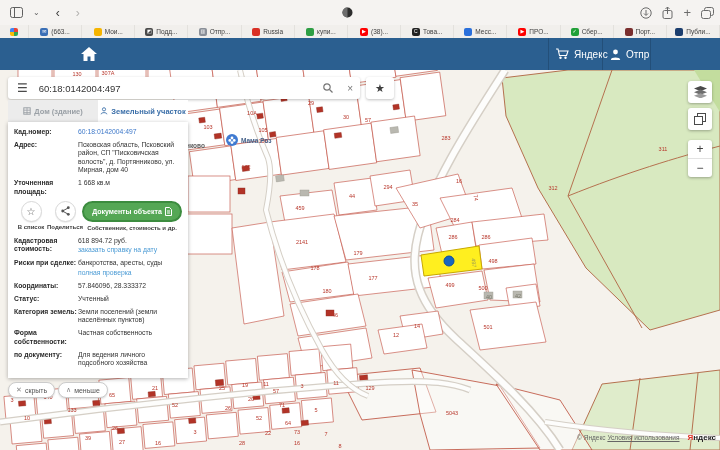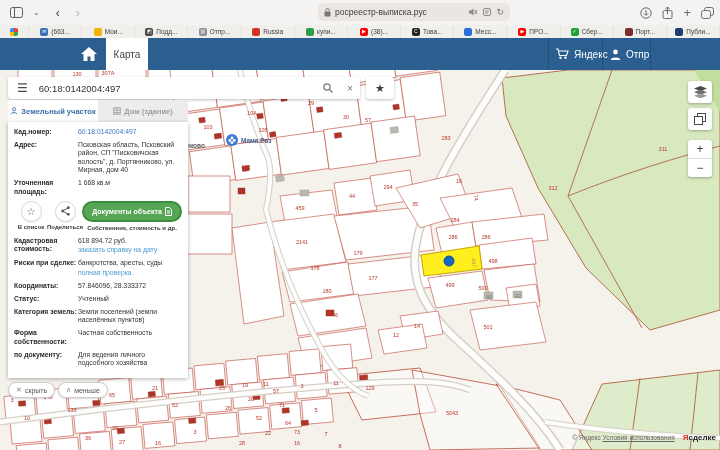--- a/index.html
+++ b/index.html
@@ -81,40 +81,20 @@
   </span>
   <span class="chr-ic" style="font-size:8px;">⌄</span>
   <span class="chr-ic" style="font-size:12px;color:#3a3a3a;margin-left:16px;">‹</span>
   <span class="chr-ic" style="font-size:12px;color:#b4b2b0;margin-left:16px;">›</span>
   <span class="chr-ic" style="margin-left:262px;">
     <svg width="11" height="11" viewBox="0 0 11 11">
         <circle cx="5.5" cy="5.5" r="5" fill="#2d2d2d"></circle>
         <path d="M5.5 .5 A5 5 0 0 0 5.5 10.5 Z" fill="#6d6d6d"></path>
       </svg>
   </span>
-  <div id="addr">
-    <svg width="7" height="9" viewBox="0 0 7 9">
-        <rect x="0.5" y="3.5" width="6" height="5" rx="1" fill="#777"></rect>
-        <path d="M1.8 3.5 V2.3 A1.7 1.7 0 0 1 5.2 2.3 V3.5" fill="none" stroke="#777"></path>
-      </svg>
-    <span class="url">росреестр-выписка.рус</span>
-    <span class="mini">
-      <svg width="9" height="8" viewBox="0 0 9 8">
-          <path d="M0 2.5 H2 L4.5 .5 V7.5 L2 5.5 H0 Z" fill="#8a8a8a"></path>
-          <line x1="5.5" y1="2" x2="8" y2="6" stroke="#8a8a8a"></line>
-          <line x1="8" y1="2" x2="5.5" y2="6" stroke="#8a8a8a"></line>
-        </svg>
-      <svg width="8" height="8" viewBox="0 0 8 8">
-          <rect x="0.5" y="0.5" width="7" height="7" rx="1.5" fill="none" stroke="#8a8a8a"></rect>
-          <line x1="2" y1="3" x2="6" y2="3" stroke="#8a8a8a"></line>
-          <line x1="2" y1="5" x2="5" y2="5" stroke="#8a8a8a"></line>
-        </svg>
-      <span style="font-size:9px;color:#777;">↻</span>
-    </span>
-  </div>
   <div id="chrome-right">
     <svg width="12" height="12" viewBox="0 0 12 12">
         <circle cx="6" cy="6" r="5.2" fill="none" stroke="#6b6b6b"></circle>
         <path d="M6 3 V8 M4 6.5 L6 8.5 L8 6.5" fill="none" stroke="#6b6b6b"></path>
       </svg>
     <svg width="11" height="13" viewBox="0 0 11 13">
         <rect x="1" y="4.5" width="9" height="8" rx="1.5" fill="none" stroke="#6b6b6b"></rect>
         <path d="M5.5 8 V1 M3.5 3 L5.5 1 L7.5 3" fill="none" stroke="#6b6b6b"></path>
       </svg>
     <span style="font-size:13px;">+</span>
@@ -182,23 +162,20 @@
       <span class="lbl">Публи...</span>
     </div>
   </div>
 
 <div id="navbar">
   <div id="home-btn">
     <svg width="16" height="14" viewBox="0 0 16 14">
         <path d="M8 0 L16 7 H13.5 V14 H9.5 V9.5 H6.5 V14 H2.5 V7 H0 Z" fill="#fff"></path>
       </svg>
   </div>
-  <div id="map-tab">
-      <span>Карта</span>
-    </div>
   <div class="nav-sep" style="left:548px;"></div>
   <div class="nav-right" style="left:556px;">
     <svg width="13" height="12" viewBox="0 0 13 12">
         <path d="M0 1 H2 L3.5 7.5 H10.5 L12 3 H3" fill="none" stroke="#fff" stroke-width="1.1"></path>
         <circle cx="4.5" cy="9.8" r="1.2" fill="#fff"></circle>
         <circle cx="9.5" cy="9.8" r="1.2" fill="#fff"></circle>
       </svg>
     <span>Яндекс</span>
   </div>
   <div class="nav-sep" style="left:602px;"></div>
@@ -455,35 +432,35 @@
       <svg width="10" height="10" viewBox="0 0 10 10">
           <circle cx="4" cy="4" r="3.2" fill="none" stroke="#777" stroke-width="1.2"></circle>
           <line x1="6.5" y1="6.5" x2="9.5" y2="9.5" stroke="#777" stroke-width="1.2"></line>
         </svg>
     </span>
     <span class="sic" style="font-size:10px;">×</span>
   </div>
   <div id="star-btn">★</div>
 
   <div id="tabs">
-    <div class="tab" id="tab-land">
-      <svg width="8" height="8" viewBox="0 0 11 11">
-          <circle cx="5.5" cy="3.2" r="2.2" fill="none" stroke="#3a6ea8" stroke-width="1.2"></circle>
-          <path d="M1.5 10 C1.5 7 9.5 7 9.5 10" fill="none" stroke="#3a6ea8" stroke-width="1.2"></path>
-        </svg>
-      <span>Земельный участок</span>
-    </div>
     <div class="tab" id="tab-house">
       <svg width="8" height="8" viewBox="0 0 10 10">
           <rect x="1" y="1" width="8" height="8" fill="none" stroke="#9aa0a6" stroke-width="1.2"></rect>
           <line x1="1" y1="4" x2="9" y2="4" stroke="#9aa0a6"></line>
           <line x1="1" y1="7" x2="9" y2="7" stroke="#9aa0a6"></line>
           <line x1="5" y1="1" x2="5" y2="9" stroke="#9aa0a6"></line>
         </svg>
       <span>Дом (здание)</span>
+    </div>
+    <div class="tab" id="tab-land">
+      <svg width="8" height="8" viewBox="0 0 11 11">
+          <circle cx="5.5" cy="3.2" r="2.2" fill="none" stroke="#3a6ea8" stroke-width="1.2"></circle>
+          <path d="M1.5 10 C1.5 7 9.5 7 9.5 10" fill="none" stroke="#3a6ea8" stroke-width="1.2"></path>
+        </svg>
+      <span>Земельный участок</span>
     </div>
   </div>
 
   <div id="panel">
     <div id="fields-top">
         <div class="frow">
           <div class="flbl">Кад.номер:</div>
           <div class="fval blue">60:18:0142004:497</div>
         </div>
         <div class="frow">
@@ -578,15 +555,15 @@
         <rect x="0.5" y="3.5" width="8" height="8" fill="#fff" stroke="#4a4a4a"></rect>
       </svg>
   </div>
   <div class="mctl" id="zoomctl" style="right:8px;top:70px;width:24px;height:37px;">
     <div>+</div>
     <div>−</div>
   </div>
 
   <div id="attrib">
     <span><span>© Яндекс</span> <span class="terms">Условия использования</span></span>
-    <span class="logo"><b>Я</b><span>сделке</span></span>
+    <span class="logo"><b>Я</b><span>ндекс</span></span>
   </div>
 </div>
 
 </body></html>

